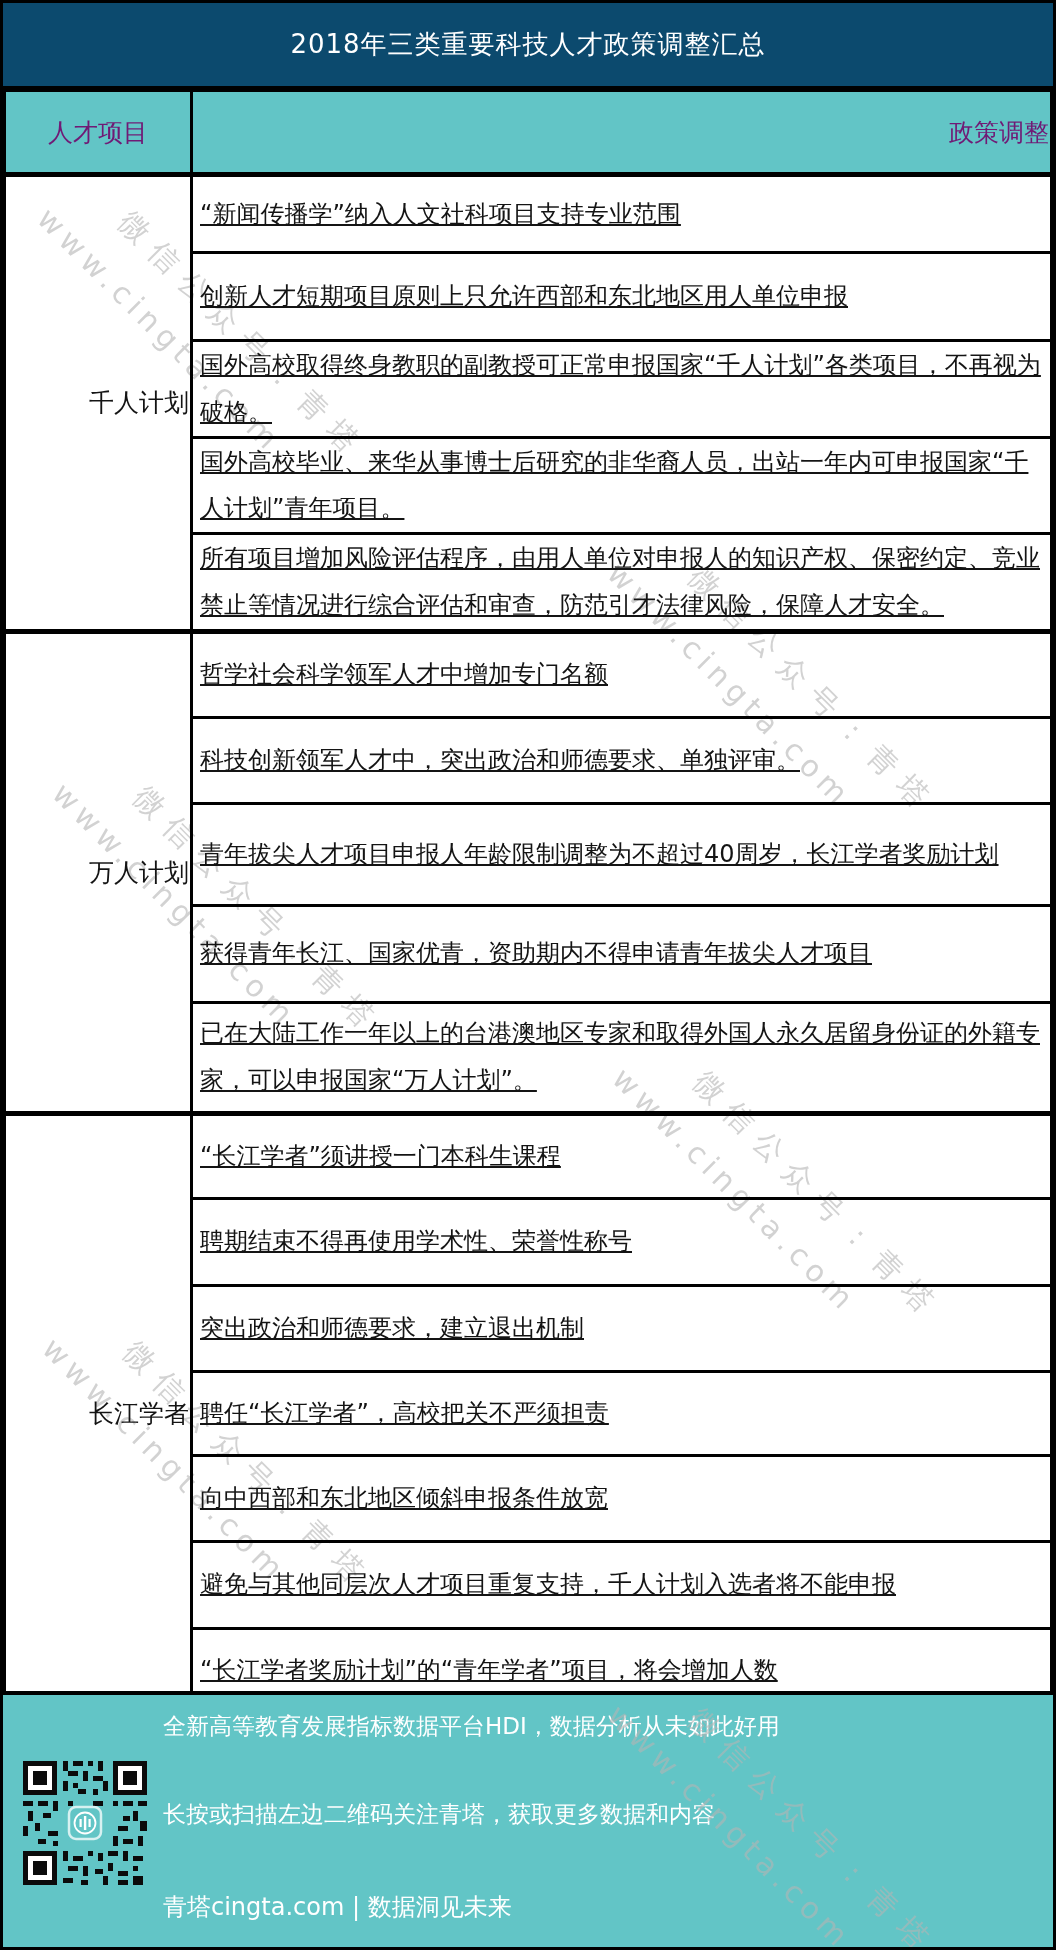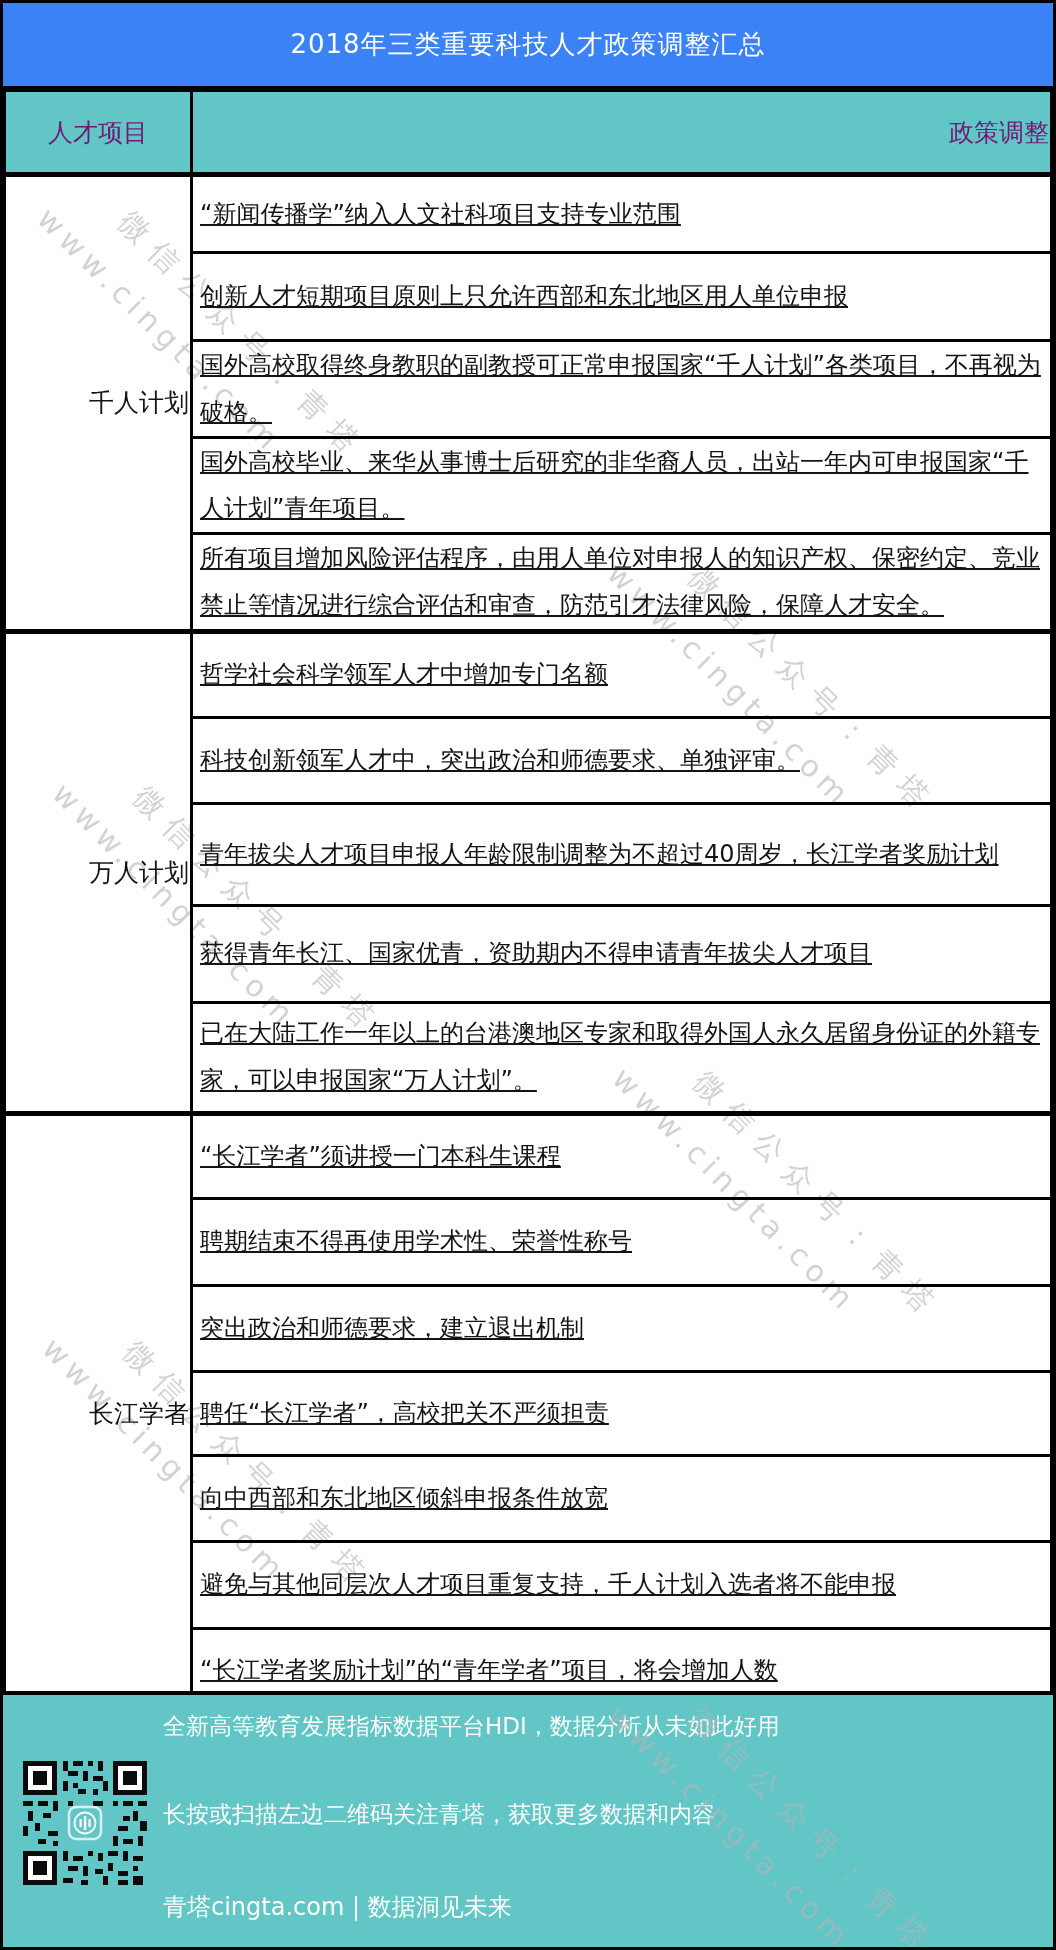--- a/index.html
+++ b/index.html
@@ -9,21 +9,21 @@
     box-sizing:border-box;
     border:3px solid #000;
     background:#ffffff;
     font-family:"DejaVu Sans","Liberation Sans",sans-serif;
     overflow:hidden;
   }
   
   .title-bar {
     position:relative; z-index:1;
     height:86px;
-    background:#3b82f6;
+    background:#0c4a6e;
     border-bottom:3px solid #000;
     box-sizing:border-box;
     display:flex; align-items:center; justify-content:center;
     color:#ffffff; font-size:26px; letter-spacing:1px;
   }
   
   table.policy {
     position:relative; z-index:1;
     width:100%;
     border-collapse:collapse;

